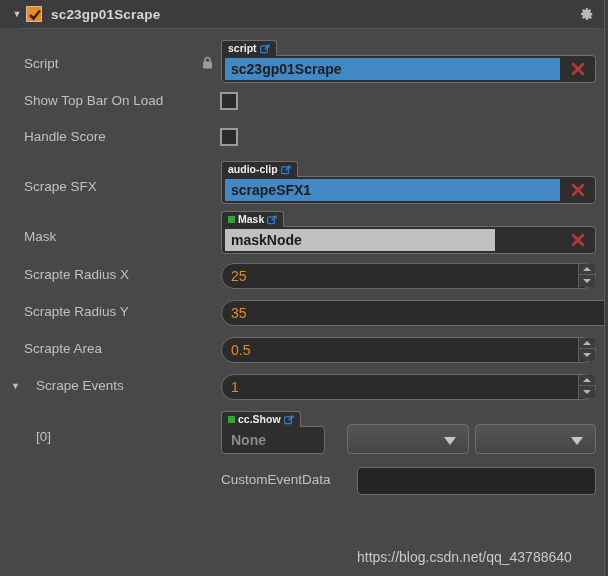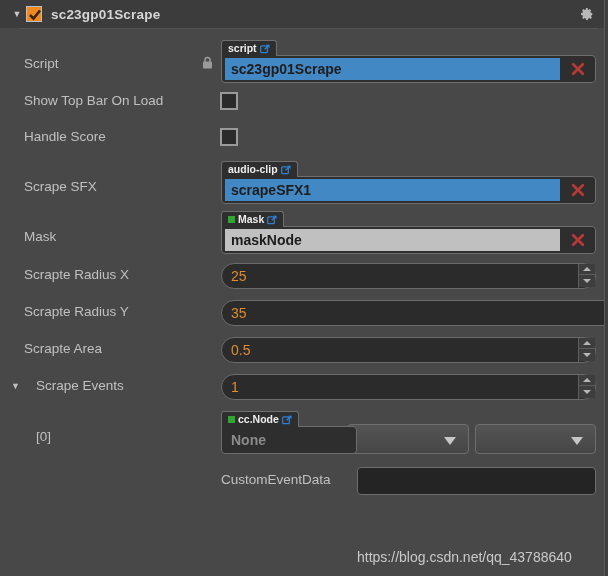--- a/index.html
+++ b/index.html
@@ -289,21 +289,21 @@
       <div class="asset-tab">
         <span class="dot"></span>
         <span class="ttxt">Mask</span>
         <svg class="linkico" viewBox="0 0 12 12">
           <rect x="0.8" y="2.2" width="8" height="8.2" rx="1.2" fill="none" stroke="#2f7fd0" stroke-width="1.5"></rect>
           <path d="M5.6 6.2 L11 1.2" stroke="#2f7fd0" stroke-width="1.6" fill="none"></path>
           <path d="M7.3 1.0 L11.4 1.0 L11.4 5.0" fill="#2f7fd0"></path>
         </svg>
       </div>
       <div class="asset-body" style="width:375px">
-        <div class="asset-val gray" style="width:335px">maskNode</div>
+        <div class="asset-val gray" style="width:270px">maskNode</div>
         <svg class="asset-x" viewBox="0 0 16 16">
           <path d="M3.2 3.2 L12.8 12.8 M12.8 3.2 L3.2 12.8" stroke="#b33a35" stroke-width="2.8" stroke-linecap="round"></path>
         </svg>
       </div>
     </div>
   </div>
 
   <div class="row" style="top:263px">
     <div class="lbl" style="left:24px; top:4px">Scrapte Radius X</div>
     <div class="num" style="left:221px; top:0; width:375px">
@@ -364,28 +364,28 @@
       </div>
     </div>
   </div>
 
   <div class="row" style="top:411px">
     <div class="lbl indent" style="top:18px">[0]</div>
 
     <div class="asset" style="left:221px; top:0; width:120px">
       <div class="asset-tab">
         <span class="dot"></span>
-        <span class="ttxt">cc.Node</span>
+        <span class="ttxt">cc.Show</span>
         <svg class="linkico" viewBox="0 0 12 12">
           <rect x="0.8" y="2.2" width="8" height="8.2" rx="1.2" fill="none" stroke="#2f7fd0" stroke-width="1.5"></rect>
           <path d="M5.6 6.2 L11 1.2" stroke="#2f7fd0" stroke-width="1.6" fill="none"></path>
           <path d="M7.3 1.0 L11.4 1.0 L11.4 5.0" fill="#2f7fd0"></path>
         </svg>
       </div>
-      <div class="asset-body" style="width:136px">
+      <div class="asset-body" style="width:104px">
         <div class="asset-val none" style="width:104px">None</div>
       </div>
     </div>
 
     <div class="dd" style="left:347px; top:13px; width:122px">
       <i></i>
     </div>
     <div class="dd" style="left:475px; top:13px; width:121px">
       <i></i>
     </div>

